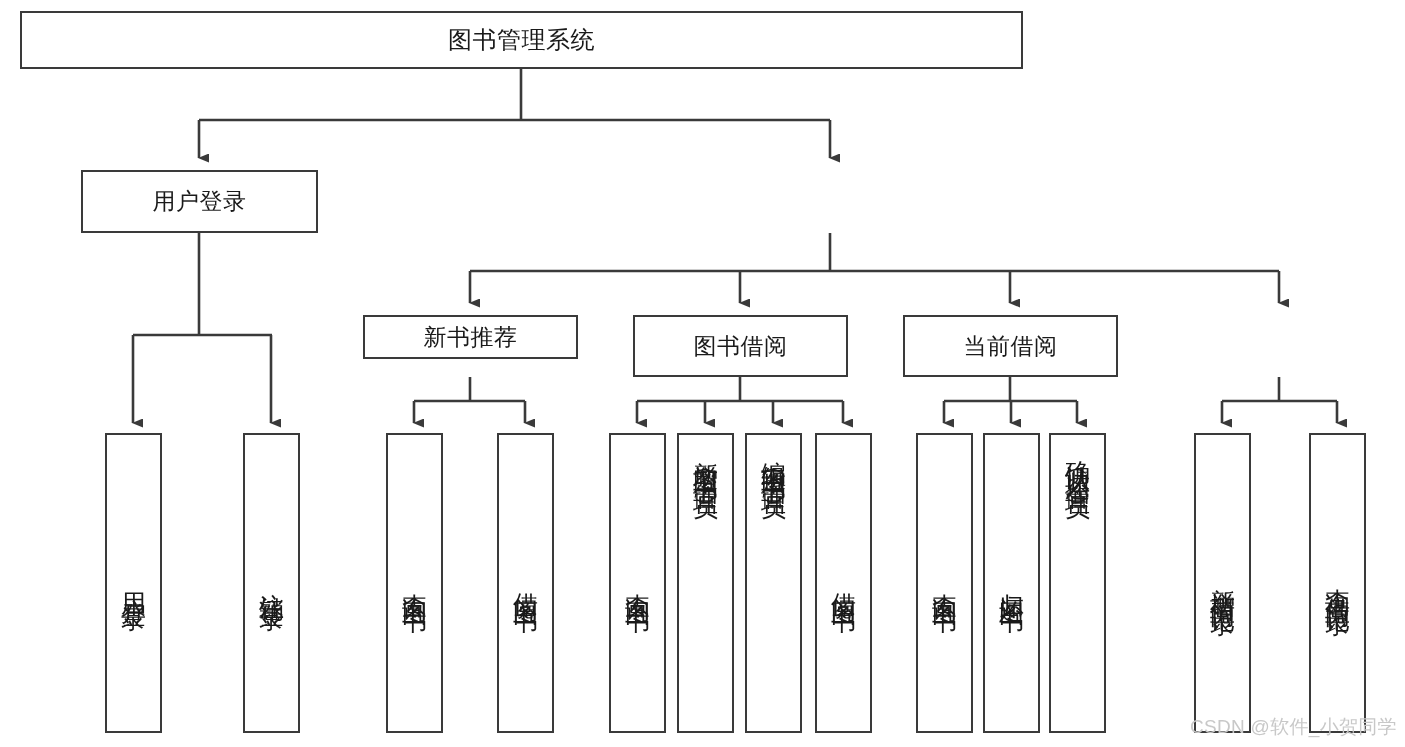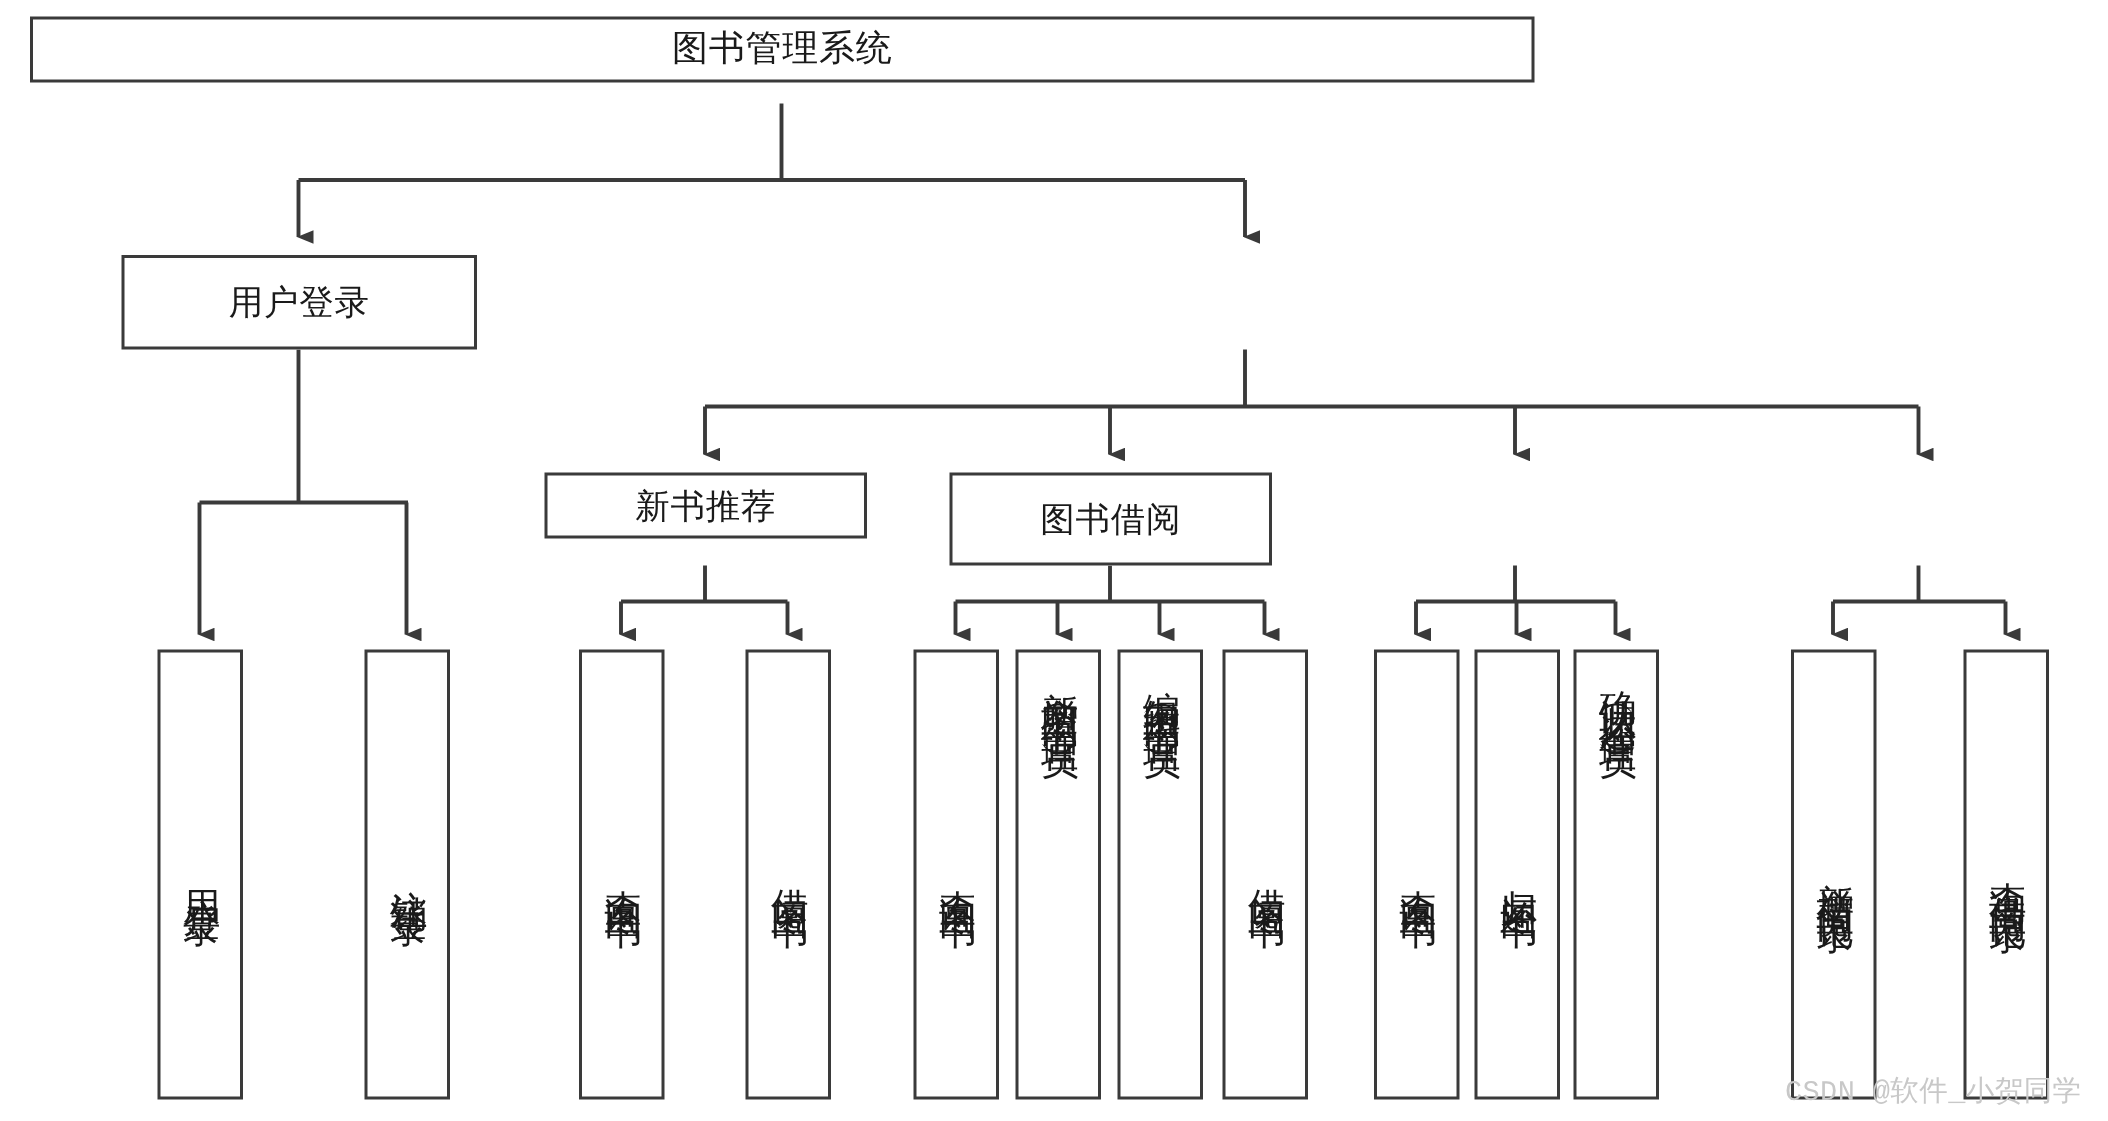--- a/index.html
+++ b/index.html
@@ -121,33 +121,36 @@
       <path d="M1011,401 L1011,423" marker-end="url(#arrowhead)"></path>
       <path d="M1077,401 L1077,423" marker-end="url(#arrowhead)"></path>
 
       <path d="M1279,377 L1279,401"></path>
       <path d="M1222,401 L1337,401"></path>
       <path d="M1222,401 L1222,423" marker-end="url(#arrowhead)"></path>
       <path d="M1337,401 L1337,423" marker-end="url(#arrowhead)"></path>
     </g>
   </svg>
 
-  <div class="node horizontal title-node" style="left:20px; top:11px; width:1003px; height:44px;">
+  <div class="node horizontal title-node" style="left:20px; top:11px; width:1003px; height:58px;">
     <span class="node-label">图书管理系统</span>
   </div>
 
   <div class="node horizontal" style="left:81px; top:170px; width:237px; height:63px;">
     <span class="node-label">用户登录</span>
   </div>
 
   <div class="node horizontal" style="left:363px; top:315px; width:215px; height:44px;">
     <span class="node-label">新书推荐</span>
   </div>
   <div class="node horizontal" style="left:633px; top:315px; width:215px; height:62px;">
     <span class="node-label">图书借阅</span>
+  </div>
+  <div class="node horizontal" style="left:903px; top:315px; width:215px; height:62px;">
+    <span class="node-label">当前借阅</span>
   </div>
 
   <div class="node vertical center-text" style="left:105px; top:433px; width:57px; height:300px;">
     <span class="node-label">用户登录</span>
   </div>
   <div class="node vertical center-text" style="left:243px; top:433px; width:57px; height:300px;">
     <span class="node-label">注销登录</span>
   </div>
 
   <div class="node vertical center-text" style="left:386px; top:433px; width:57px; height:300px;">
@@ -180,15 +183,15 @@
     <span class="node-label">确认归还（管理员）</span>
   </div>
 
   <div class="node vertical center-text" style="left:1194px; top:433px; width:57px; height:300px;">
     <span class="node-label">新增借阅记录</span>
   </div>
   <div class="node vertical center-text" style="left:1309px; top:433px; width:57px; height:300px;">
     <span class="node-label">查询借阅记录</span>
   </div>
 
-  <div class="watermark" style="left:1190px; top:714px;font-family:Liberation Mono, monospace;">CSDN @软件_小贺同学</div>
+  <div class="watermark" style="left:1190px; top:714px;">CSDN @软件_小贺同学</div>
 
 </div>
 
 </body></html>

